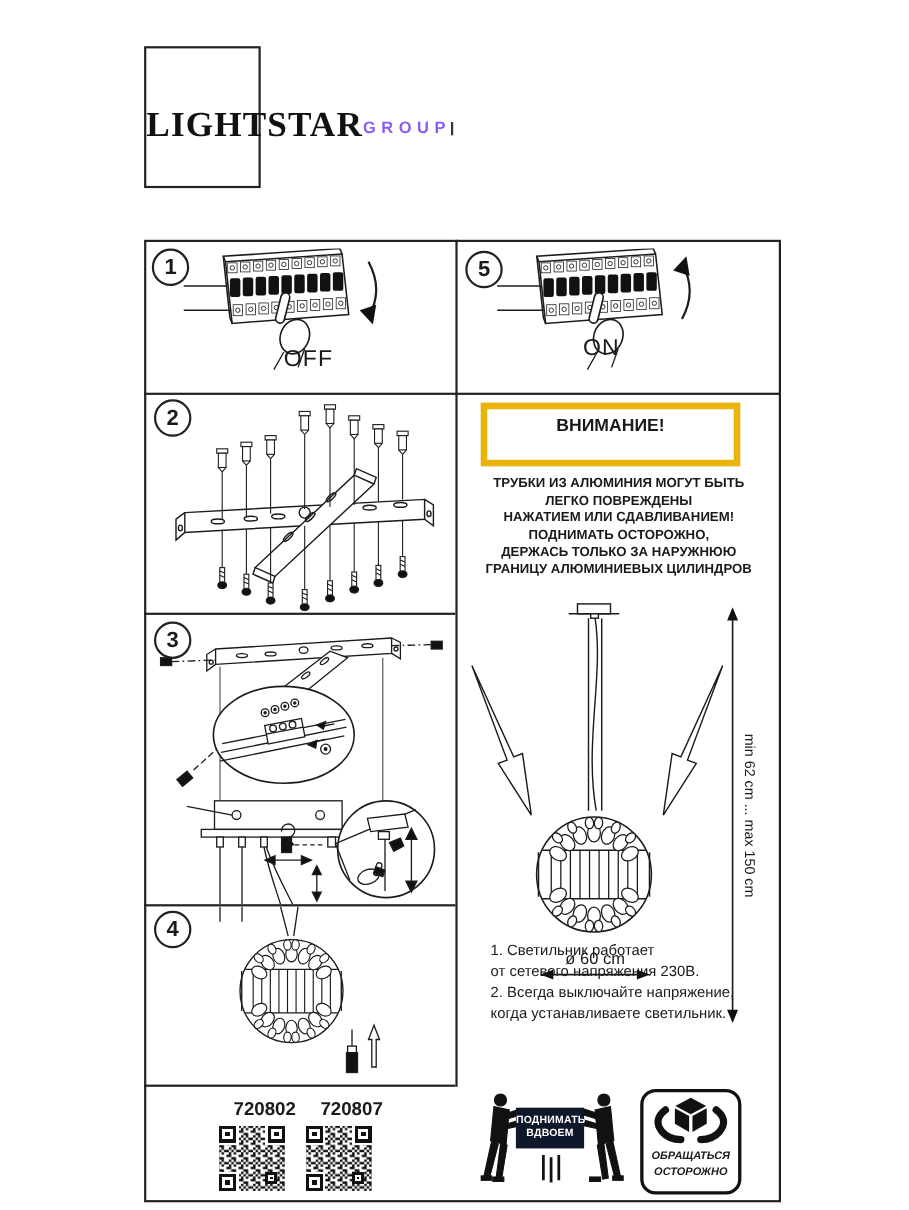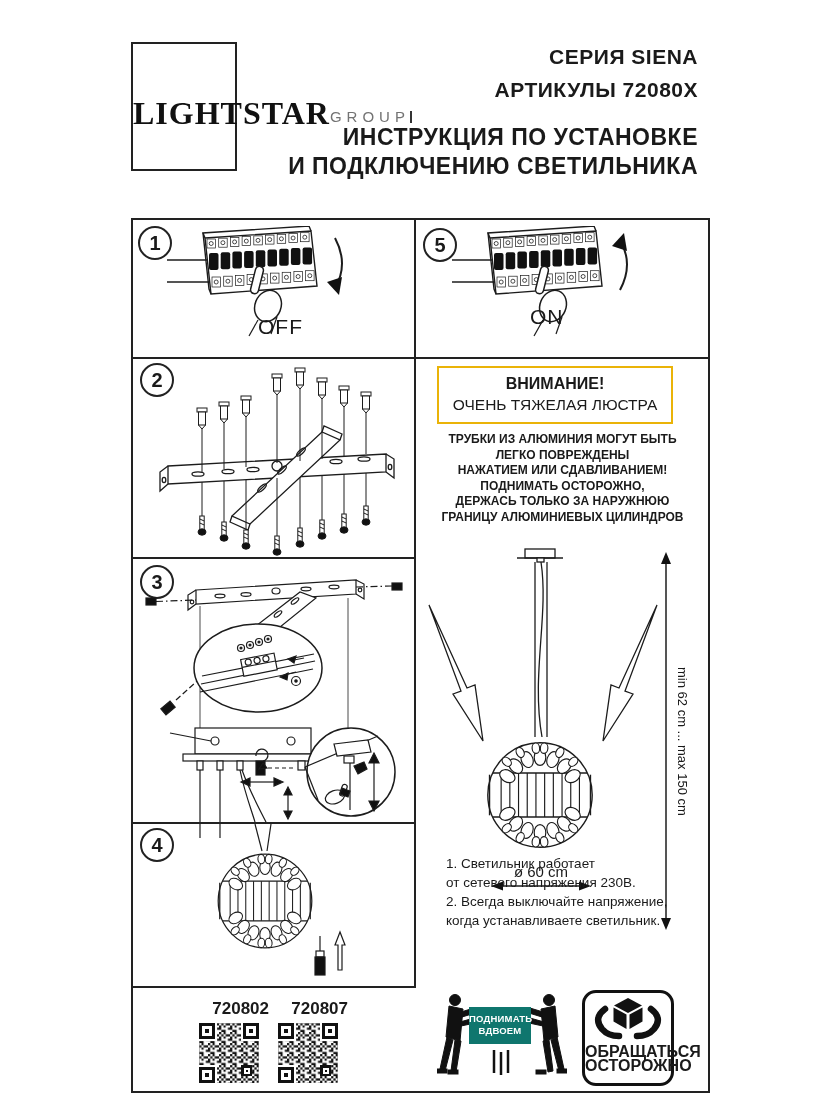--- a/index.html
+++ b/index.html
@@ -5,54 +5,54 @@
   html,body{margin:0;padding:0;background:#fff;}
   .page{position:relative;width:826px;height:1100px;background:#fff;overflow:hidden;
         font-family:"Liberation Sans",sans-serif;color:#1a1a1a;}
   .abs{position:absolute;}
   .preline{white-space:pre-line;}
   
   .logo-box{left:131px;top:42px;width:106px;height:129px;border:2px solid #222;
             display:flex;align-items:center;box-sizing:border-box;padding-top:14px;}
   .logo-word{font-family:"Liberation Serif",serif;font-weight:bold;font-size:32px;line-height:31px;
              letter-spacing:1px;color:#111;}
-  .logo-group{font-size:15px;letter-spacing:5px;color:#737373;margin-top:5px;}
+  .logo-group{font-size:15px;letter-spacing:5px;color:#8b5cf6;margin-top:5px;font-weight:bold;}
   .flag{margin-top:7px;width:84px;height:10px;border:1.5px solid #333;display:flex;}
   .flag div{flex:1;height:100%;}
   
   .hdr{top:40px;right:128px;text-align:right;width:430px;}
   .hdr-sub{font-weight:bold;font-size:21px;line-height:33px;letter-spacing:.5px;}
   .hdr-title{font-weight:bold;font-size:23px;line-height:29px;letter-spacing:.5px;margin-top:17px;}
   .gridline{position:absolute;background:#222;}
   .outer{left:131px;top:218px;width:579px;height:875px;border:2px solid #222;box-sizing:border-box;}
   
   .stepc{width:34px;height:34px;border:2px solid #222;border-radius:50%;box-sizing:border-box;
          display:flex;align-items:center;justify-content:center;font-size:20px;font-weight:bold;}
   .switchlbl{font-size:21px;letter-spacing:1px;text-align:left;}
   
-  .warnbox{left:437px;top:366px;width:236px;height:58px;border:2px solid #eab308;box-sizing:border-box;
+  .warnbox{left:437px;top:366px;width:236px;height:58px;border:6px solid #eab308;box-sizing:border-box;
            text-align:center;padding-top:6px;}
   .warn1{font-weight:bold;font-size:16px;line-height:20px;}
   .warn2{font-size:15.5px;line-height:21px;}
   .warnbody{left:415px;top:432px;width:295px;text-align:center;font-weight:bold;
             font-size:12px;line-height:15.6px;}
   
   .vdim-label{left:670px;top:558px;height:366px;width:24px;writing-mode:vertical-rl;
               display:flex;align-items:center;justify-content:center;font-size:13px;}
   .dia-label{left:471px;top:863px;width:140px;text-align:center;font-size:15px;}
   .notes{left:446px;top:854px;width:270px;font-size:13.5px;line-height:19px;}
   
   .qr-label{font-size:17px;font-weight:bold;text-align:right;width:80px;}
   .lift-wrap{left:437px;top:993px;width:130px;height:92px;}
-  .lift-panel{position:absolute;left:32px;top:14px;width:62px;height:37px;background:#0f766e;color:#fff;
+  .lift-panel{position:absolute;left:32px;top:14px;width:62px;height:37px;background:#0f172a;color:#fff;
               text-align:center;font-size:9.5px;font-weight:bold;line-height:12px;box-sizing:border-box;
               padding-top:6px;letter-spacing:.2px;}
   .care-wrap{left:582px;top:990px;width:92px;height:96px;border:3px solid #111;border-radius:14px;
              box-sizing:border-box;text-align:center;}
-  .care-text{font-size:16px;font-weight:bold;line-height:13.5px;margin-top:1px;}
+  .care-text{font-size:10px;font-weight:bold;line-height:13.5px;margin-top:1px;font-style:italic;}
   svg{display:block;}
 </style>
 </head>
 <body>
 
 <div class="page">
 
   <svg width="0" height="0" style="position:absolute">
     <defs>
       <pattern id="qrp" width="5" height="5" patternUnits="userSpaceOnUse">
@@ -205,26 +205,20 @@
 
   <div class="abs logo-box">
     <div class="logo-word">LIGHT</div>
     <div class="logo-word">STAR</div>
     <div class="logo-group">GROUP</div>
     <div class="flag">
       <div style="background:#009246"></div>
         <div style="background:#ffffff"></div>
         <div style="background:#ce2b37"></div>
     </div>
-  </div>
-  <div class="abs hdr">
-    <div class="hdr-sub">СЕРИЯ SIENA</div>
-    <div class="hdr-sub">АРТИКУЛЫ 72080X</div>
-    <div class="hdr-title">ИНСТРУКЦИЯ ПО УСТАНОВКЕ</div>
-    <div class="hdr-title" style="margin-top:0">И ПОДКЛЮЧЕНИЮ СВЕТИЛЬНИКА</div>
   </div>
 
   <div class="abs outer"></div>
   <div class="gridline" style="left:414px;top:218px;width:2px;height:770px"></div>
   <div class="gridline" style="left:131px;top:357px;width:579px;height:2px"></div>
   <div class="gridline" style="left:131px;top:557px;width:283px;height:2px"></div>
   <div class="gridline" style="left:131px;top:822px;width:283px;height:2px"></div>
   <div class="gridline" style="left:131px;top:986px;width:283px;height:2px"></div>
 
   <div class="abs stepc" style="left:138px;top:226px">
@@ -506,21 +500,20 @@
   <div class="abs qr-label" style="left:268px;top:999px">720807</div>
   <svg class="abs" style="left:197px;top:1021px" width="64" height="64" viewBox="0 0 29 29" shape-rendering="crispEdges">
       <use href="#qr"></use>
     </svg>
   <svg class="abs" style="left:276px;top:1021px" width="64" height="64" viewBox="0 0 29 29" shape-rendering="crispEdges">
       <use href="#qr"></use>
     </svg>
 
   <div class="abs warnbox">
     <div class="warn1">ВНИМАНИЕ!</div>
-    <div class="warn2">ОЧЕНЬ ТЯЖЕЛАЯ ЛЮСТРА</div>
   </div>
   <div class="abs warnbody preline">ТРУБКИ ИЗ АЛЮМИНИЯ МОГУТ БЫТЬ
 ЛЕГКО ПОВРЕЖДЕНЫ
 НАЖАТИЕМ ИЛИ СДАВЛИВАНИЕМ!
 ПОДНИМАТЬ ОСТОРОЖНО,
 ДЕРЖАСЬ ТОЛЬКО ЗА НАРУЖНЮЮ
 ГРАНИЦУ АЛЮМИНИЕВЫХ ЦИЛИНДРОВ</div>
 
   <svg class="abs" style="left:425px;top:545px" width="240" height="400" viewBox="0 0 240 400">
     <g stroke="#1c1c1c" stroke-width="1.3" fill="#fff">

